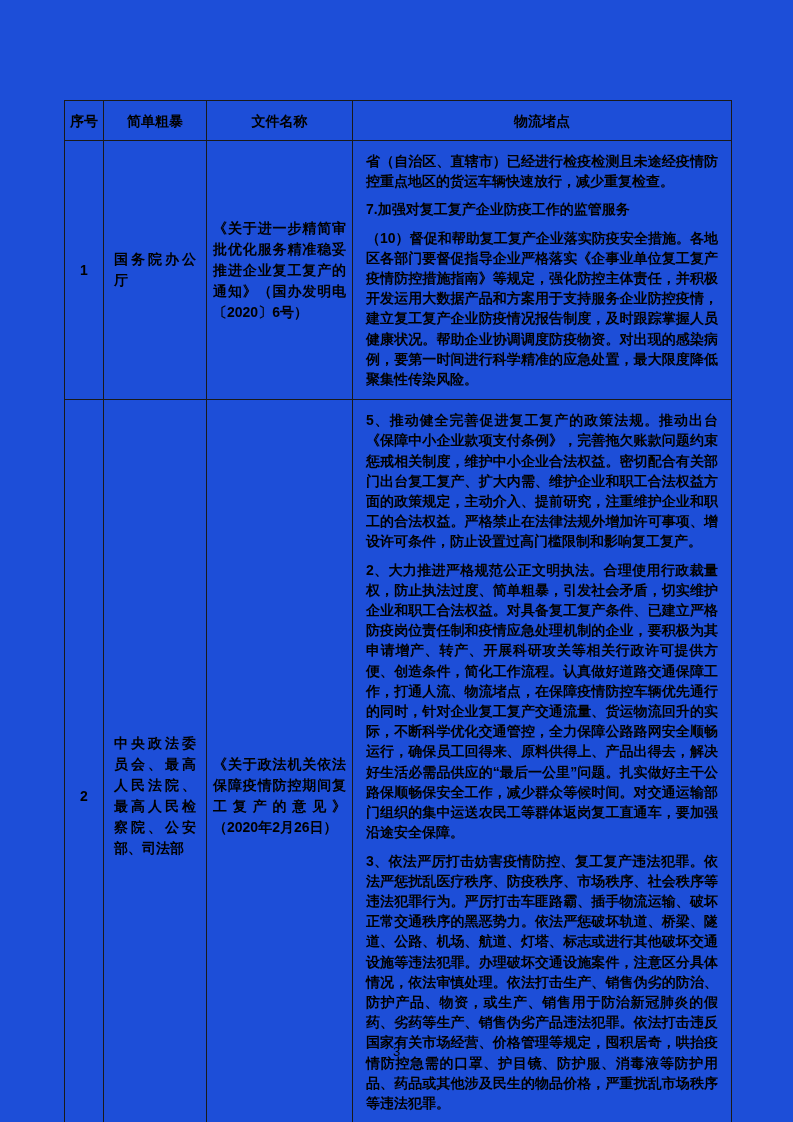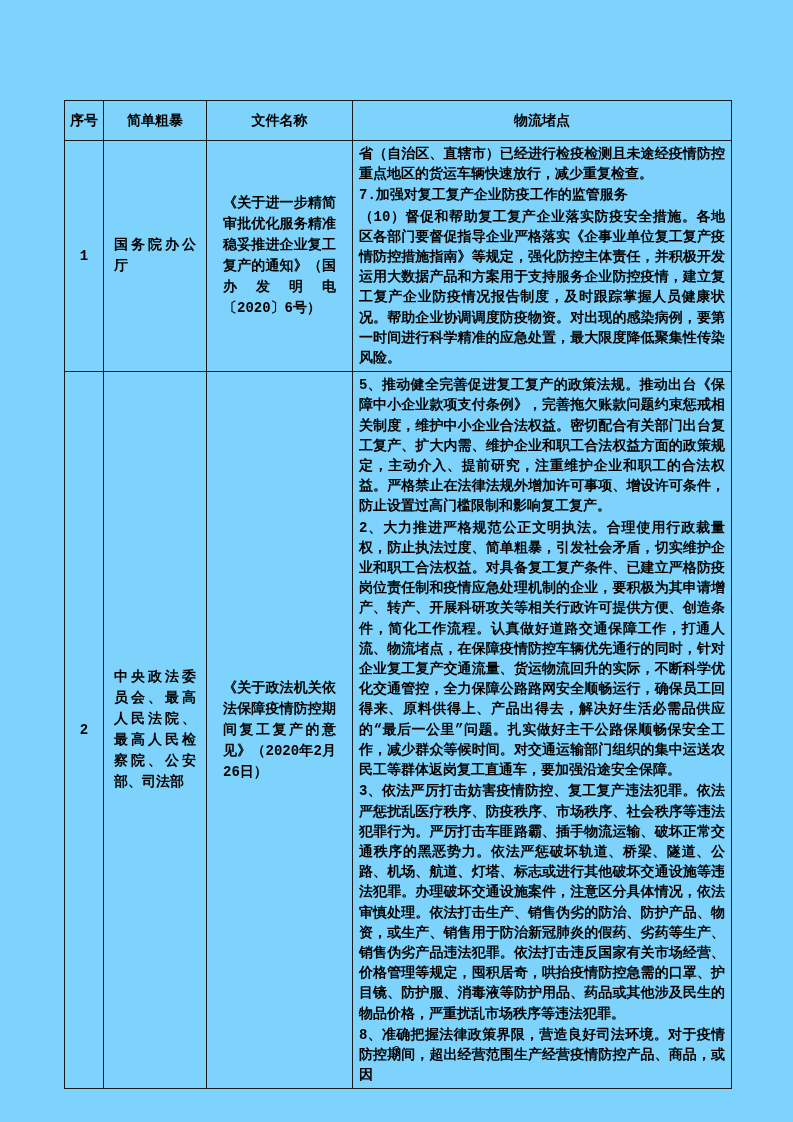--- a/index.html
+++ b/index.html
@@ -4,22 +4,22 @@
 <style>
   html, body {
     margin: 0;
     padding: 0;
     background: #ffffff;
   }
   .page {
     position: relative;
     width: 793px;
     height: 1122px;
-    background: #7dd3fc;
-    font-family: Liberation Mono, monospace;
+    background: #1d4ed8;
+    font-family: Liberation Sans, sans-serif;
     color: #000000;
     overflow: hidden;
   }
   table.doc-table {
     position: absolute;
     left: 64px;
     top: 100px;
     width: 667px;
     border-collapse: collapse;
     table-layout: fixed;
@@ -46,33 +46,33 @@
     vertical-align: middle;
   }
   td.c-agency {
     vertical-align: middle;
     padding: 12px 10px;
     text-align: justify;
     line-height: 21px;
   }
   td.c-doc {
     vertical-align: middle;
-    padding: 2px 16px;
+    padding: 2px 6px;
     text-align: justify;
     line-height: 21px;
   }
   td.c-content {
     vertical-align: top;
     padding: 2px 5px;
     text-align: justify;
     line-height: 20.2px;
   }
   .para {
     text-align: justify;
-    margin: 1px;
+    margin: 8px;
   }
   .page-number {
     position: absolute;
     top: 1044px;
     left: 0;
     width: 100%;
     text-align: center;
     font-size: 13px;
     color: #000000;
   }

